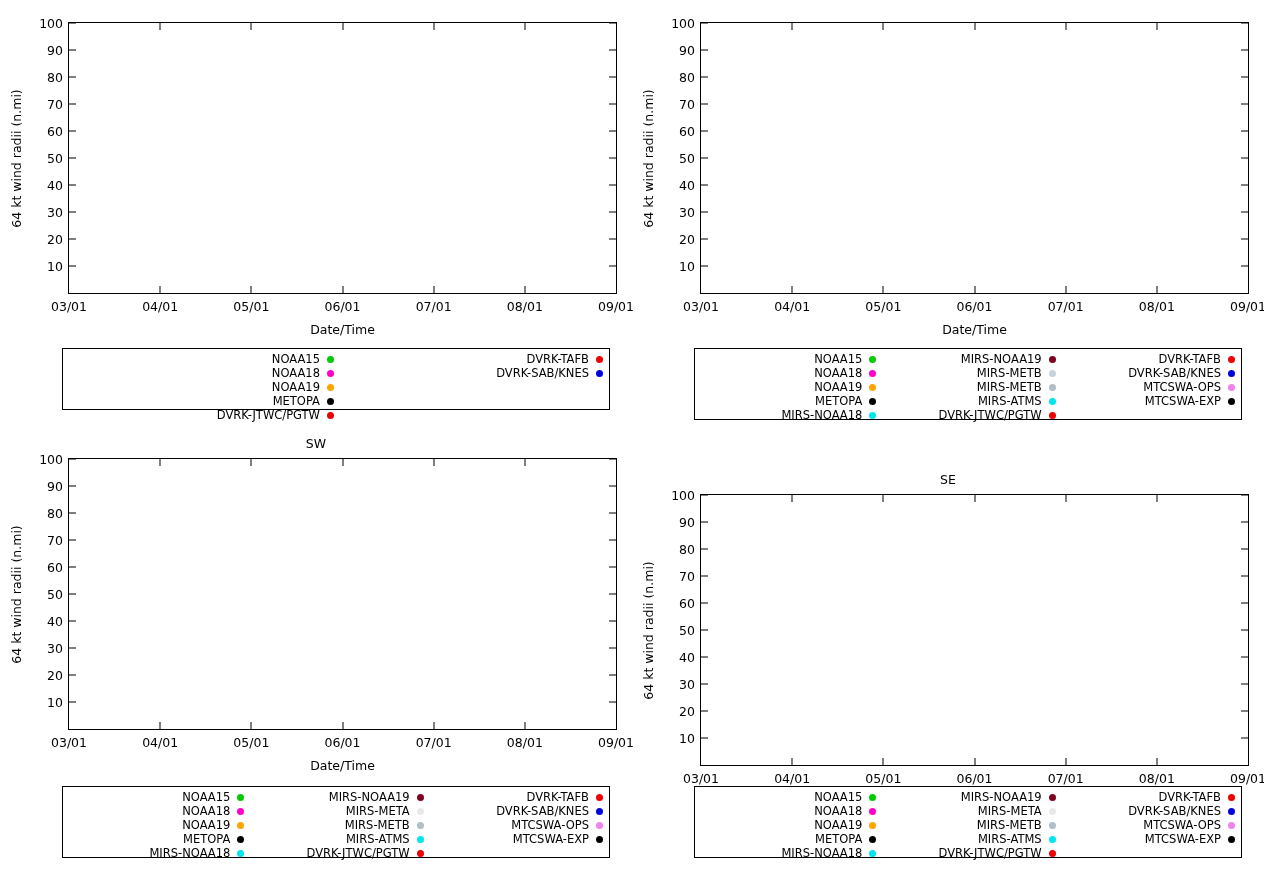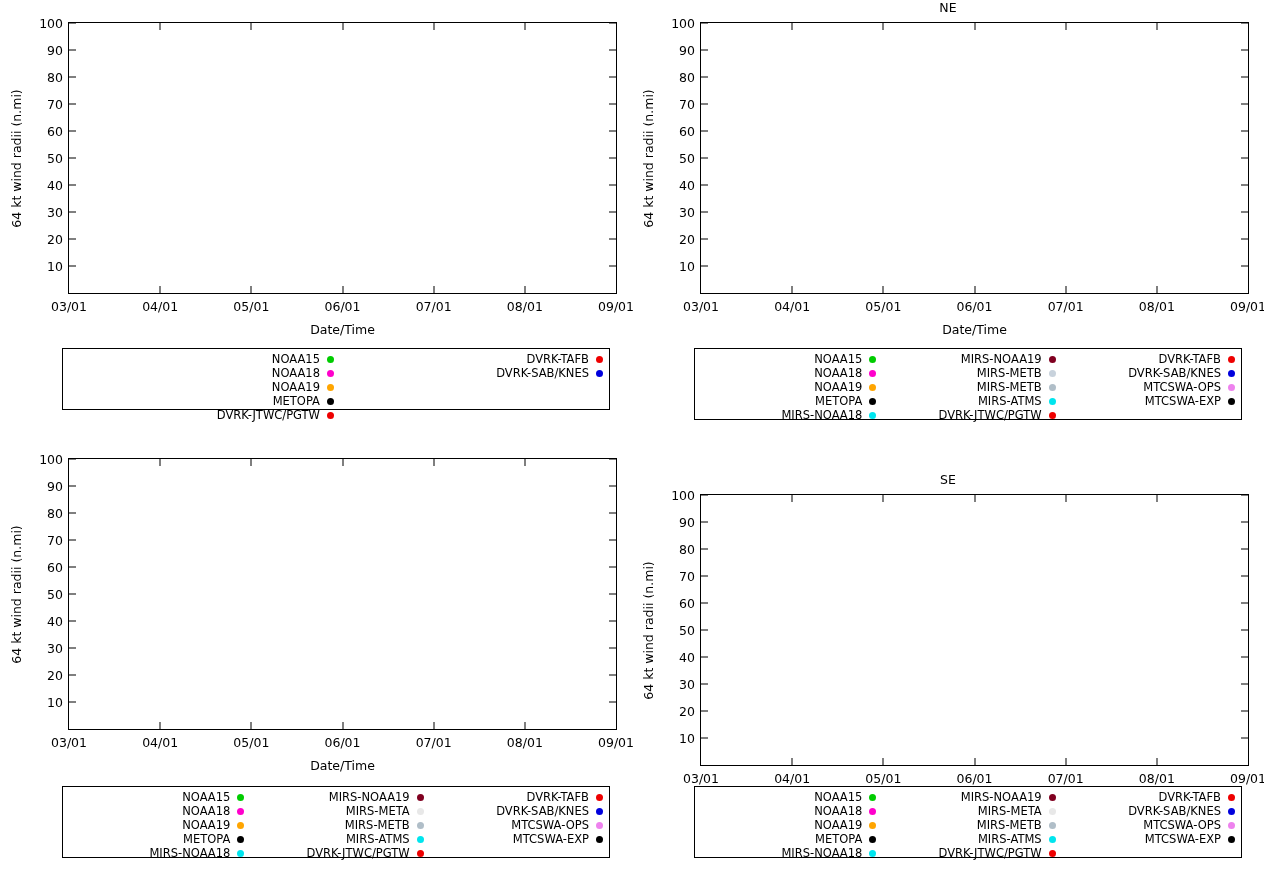--- a/index.html
+++ b/index.html
@@ -248,21 +248,20 @@
             <div class="legend-item">
               <div class="legend-label">DVRK-SAB/KNES</div>
               <div class="legend-dot" style="background: rgb(0, 0, 221);"></div>
             </div>
           </div>
         </div>
       </div>
   </div>
 
   <div class="panel ne">
-    <div class="panel-title">NE</div>
     <div class="ylabel">
         <span>64 kt wind radii (n.mi)</span>
       </div>
     <div class="plot-frame">
         <div class="ytick" style="top: 0px;">100</div>
         <div class="ytick-mark" style="top: 0px;"></div>
         <div class="ytick-mark right" style="top: 0px;"></div>
         <div class="ytick" style="top: 27px;">90</div>
         <div class="ytick-mark" style="top: 27px;"></div>
         <div class="ytick-mark right" style="top: 27px;"></div>
@@ -371,20 +370,21 @@
           </div>
           <div class="legend-item">
             <div class="legend-label">MTCSWA-EXP</div>
             <div class="legend-dot" style="background: rgb(0, 0, 0);"></div>
           </div>
         </div>
       </div>
     </div>
 
   <div class="panel sw">
+    <div class="panel-title">SW</div>
     <div class="ylabel">
         <span>64 kt wind radii (n.mi)</span>
       </div>
     <div class="plot-frame">
         <div class="ytick" style="top: 0px;">100</div>
         <div class="ytick-mark" style="top: 0px;"></div>
         <div class="ytick-mark right" style="top: 0px;"></div>
         <div class="ytick" style="top: 27px;">90</div>
         <div class="ytick-mark" style="top: 27px;"></div>
         <div class="ytick-mark right" style="top: 27px;"></div>

